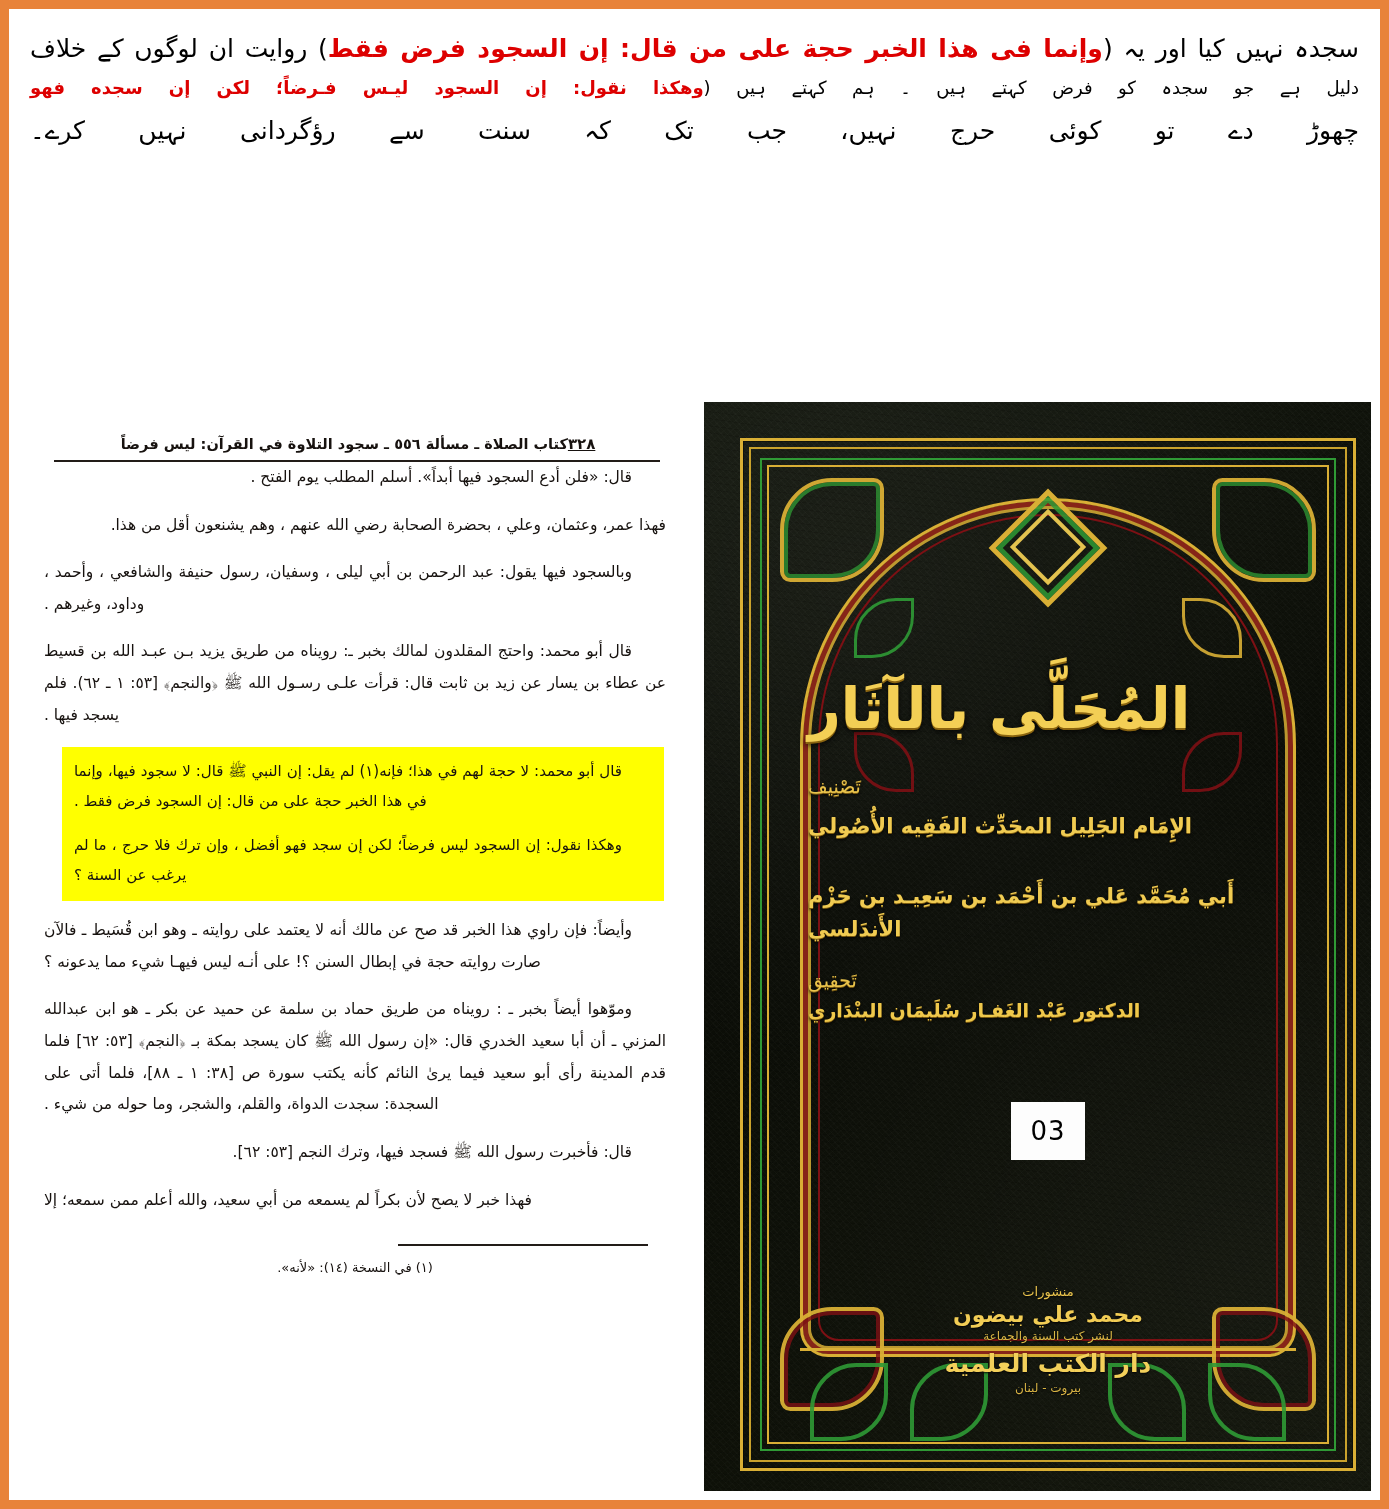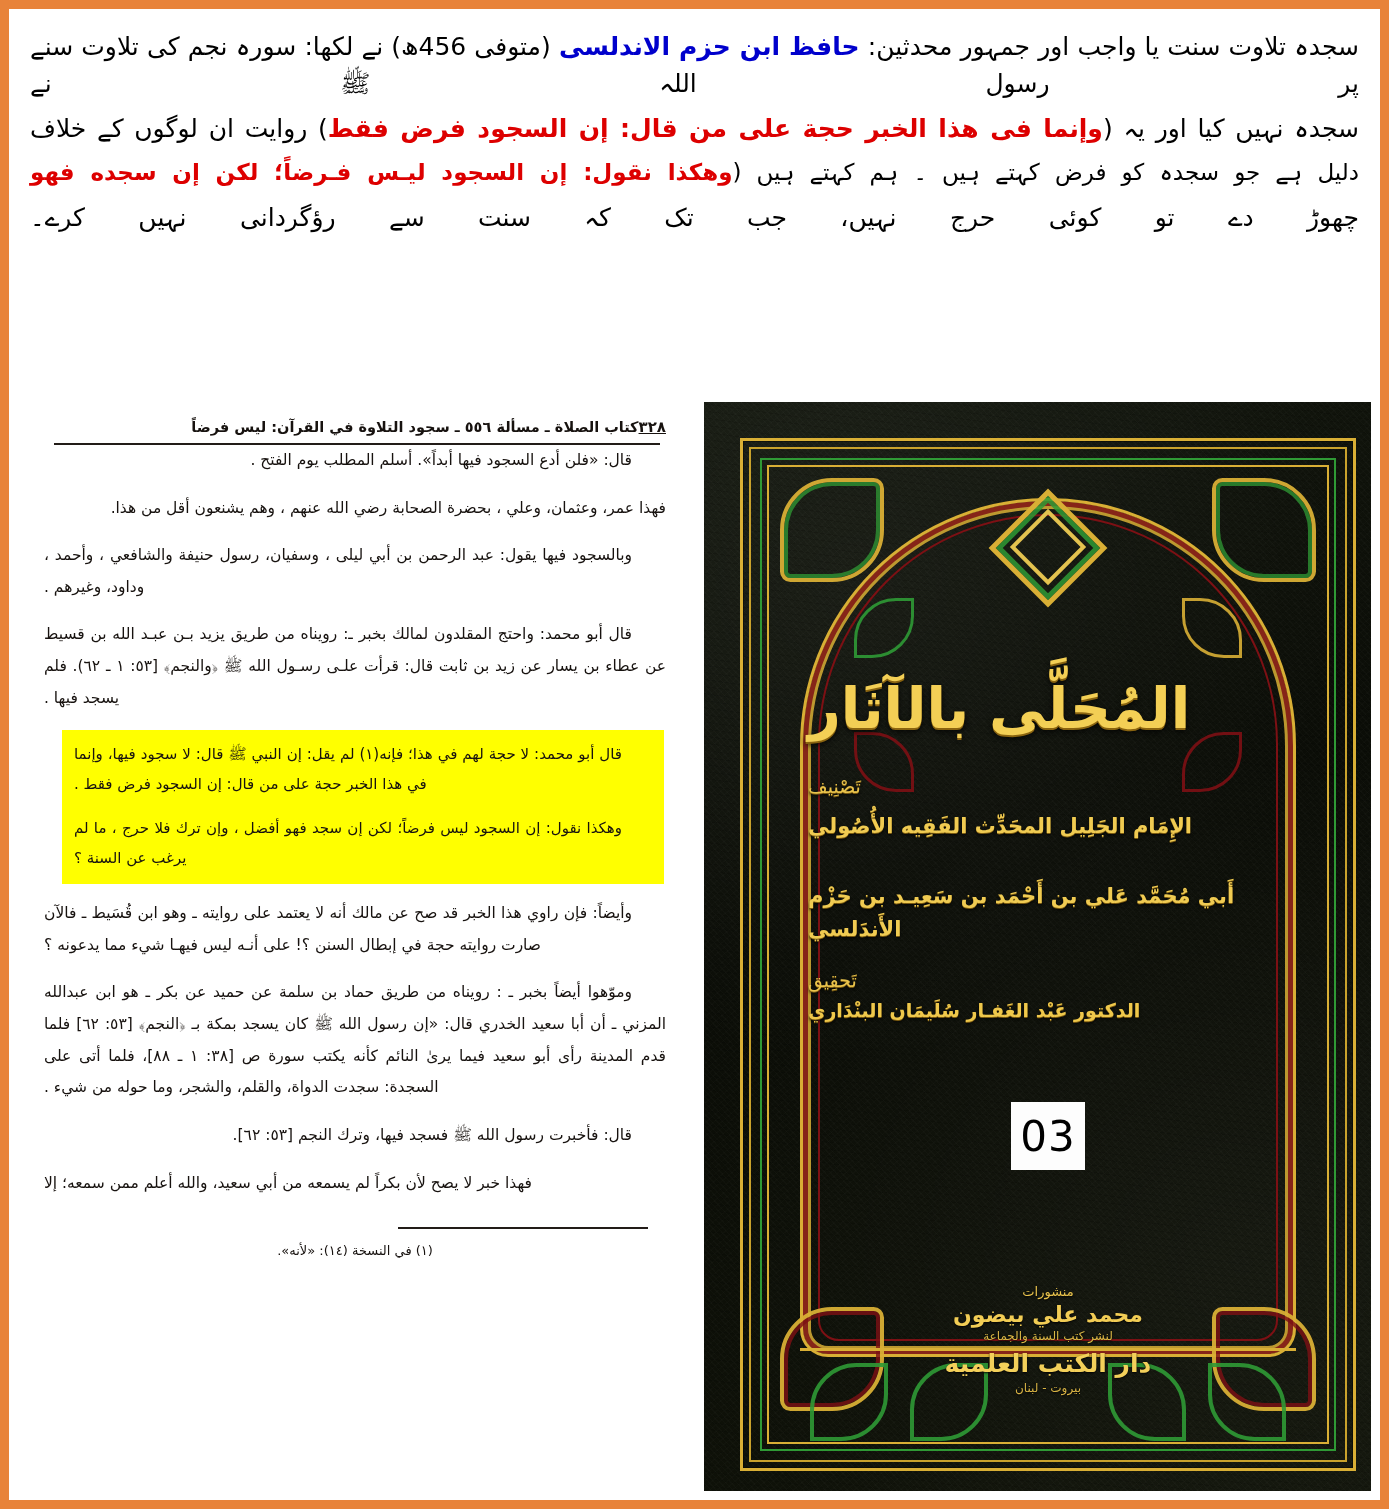--- a/index.html
+++ b/index.html
@@ -34,21 +34,21 @@
     font-family:"DejaVu Sans","Liberation Sans",sans-serif;
     direction:rtl;
     unicode-bidi:isolate;
     white-space:normal;
     color:#000;
     line-height:1.48;
     letter-spacing:0px;
   }
   .l1{font-size:25px;padding:6px 4px 0 4px;}
   .l2{font-size:25px;padding:8px 4px 0 4px;}
-  .l3{font-size:23px;padding:8px 4px 0 4px;}
+  .l3{font-size:18px;padding:8px 4px 0 4px;}
   .l4{font-size:25px;padding:8px 4px 0 4px;}
   .l5{font-size:25px;padding:10px 4px 0 4px;text-align:justify;}
   .l5 .sp{ word-spacing:26px; display:block; }
 
   .ar-red{color:#dd0000;font-weight:bold;}
   .ur-blue{color:#0000cc;font-weight:bold;}
   .ur-black{color:#000;}
 
   
   .lower{
@@ -62,25 +62,26 @@
     left:12px;top:14px;
     width:650px;
     height:1086px;
     direction:rtl;
     color:#17120f;
     font-family:"DejaVu Sans","Liberation Sans",sans-serif;
   }
   .scan-head{
     display:flex;
     flex-direction:row-reverse;
-    justify-content:flex-end;
+    justify-content:center;
     align-items:baseline;
     font-size:14.5px;
     font-weight:bold;
     padding:0 14px 0 20px;
+    margin-top:17px;
   }
   .scan-head .pg{font-size:15px;font-weight:bold;letter-spacing:1px;text-decoration:underline;}
   .scan-rule{
     margin:7px 20px 0 24px;
     height:0;
     border-top:2.5px solid #221c18;
   }
   .scan-body{
     padding:0 14px 0 14px;
     font-size:15.5px;
@@ -220,23 +221,23 @@
   .c-auth1{font-size:21px;line-height:1.6;color:#f0cb52;margin-bottom:2px;font-weight:bold;}
   .c-auth2{font-size:21px;line-height:1.6;color:#f0cb52;margin-bottom:22px;font-weight:bold;margin-top:36px;}
   .c-sub2{font-size:19px;letter-spacing:5px;margin-bottom:8px;color:#e9c34c;}
   .c-ed{font-size:19px;color:#efc84b;font-weight:bold;}
 
   .volbox{
     position:absolute;
     left:50%;top:700px;transform:translateX(-50%);
     background:#fdfdfd;
     color:#000;
-    width:74px;height:68px;
+    width:74px;height:58px;
     display:flex;align-items:center;justify-content:center;
-    font-size:42px;font-weight:normal;
+    font-size:26px;font-weight:normal;
     font-family:"DejaVu Sans","Liberation Sans",sans-serif;
     letter-spacing:1px;
   }
 
   .pubblock{
     position:absolute;
     left:0;right:0;bottom:112px;
     text-align:center;
     direction:rtl;
     color:#e9c34c;
@@ -259,23 +260,20 @@
   }
 </style>
 </head>
 <body>
 
 <div class="page-frame">
   <div class="inner">
 
     <div class="urdu-block">
 
-      <div class="urdu-line l1">
-        <span class="ur-black">سجدہ تلاوت سنت یا واجب اور جمہور محدثین: </span><span class="ur-blue">حافظ ابن حزم الاندلسی</span><span class="ur-black"> (متوفی 456ھ) نے لکھا: سورہ نجم کی تلاوت سنے پر رسول اللہ ﷺ نے</span>
-      </div>
 
       <div class="urdu-line l2">
         <span class="ur-black">سجدہ نہیں کیا اور یہ (</span><span class="ar-red">وإنما فى هذا الخبر حجة على من قال: إن السجود فرض فقط</span><span class="ur-black">) روایت ان لوگوں کے خلاف</span>
       </div>
 
       <div class="urdu-line l3">
         <span class="ur-black">دلیل ہے جو سجدہ کو فرض کہتے ہیں ۔ ہم کہتے ہیں (</span><span class="ar-red">وهكذا نقول: إن السجود ليـس فـرضاً؛ لكن إن سجده فهو</span>
       </div>
 
 

